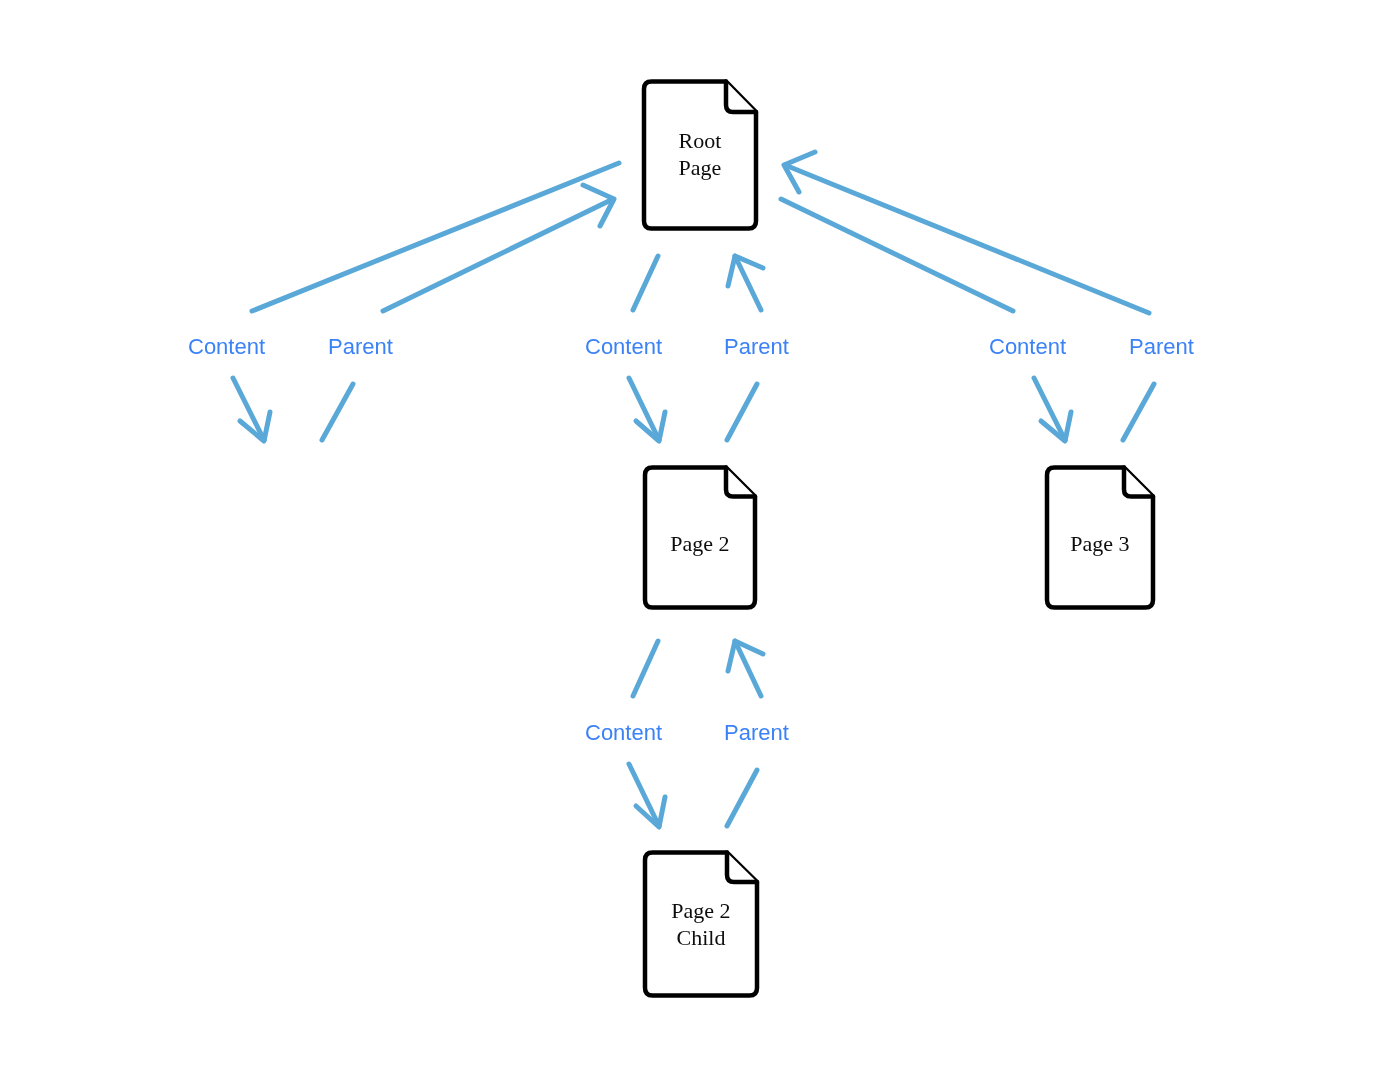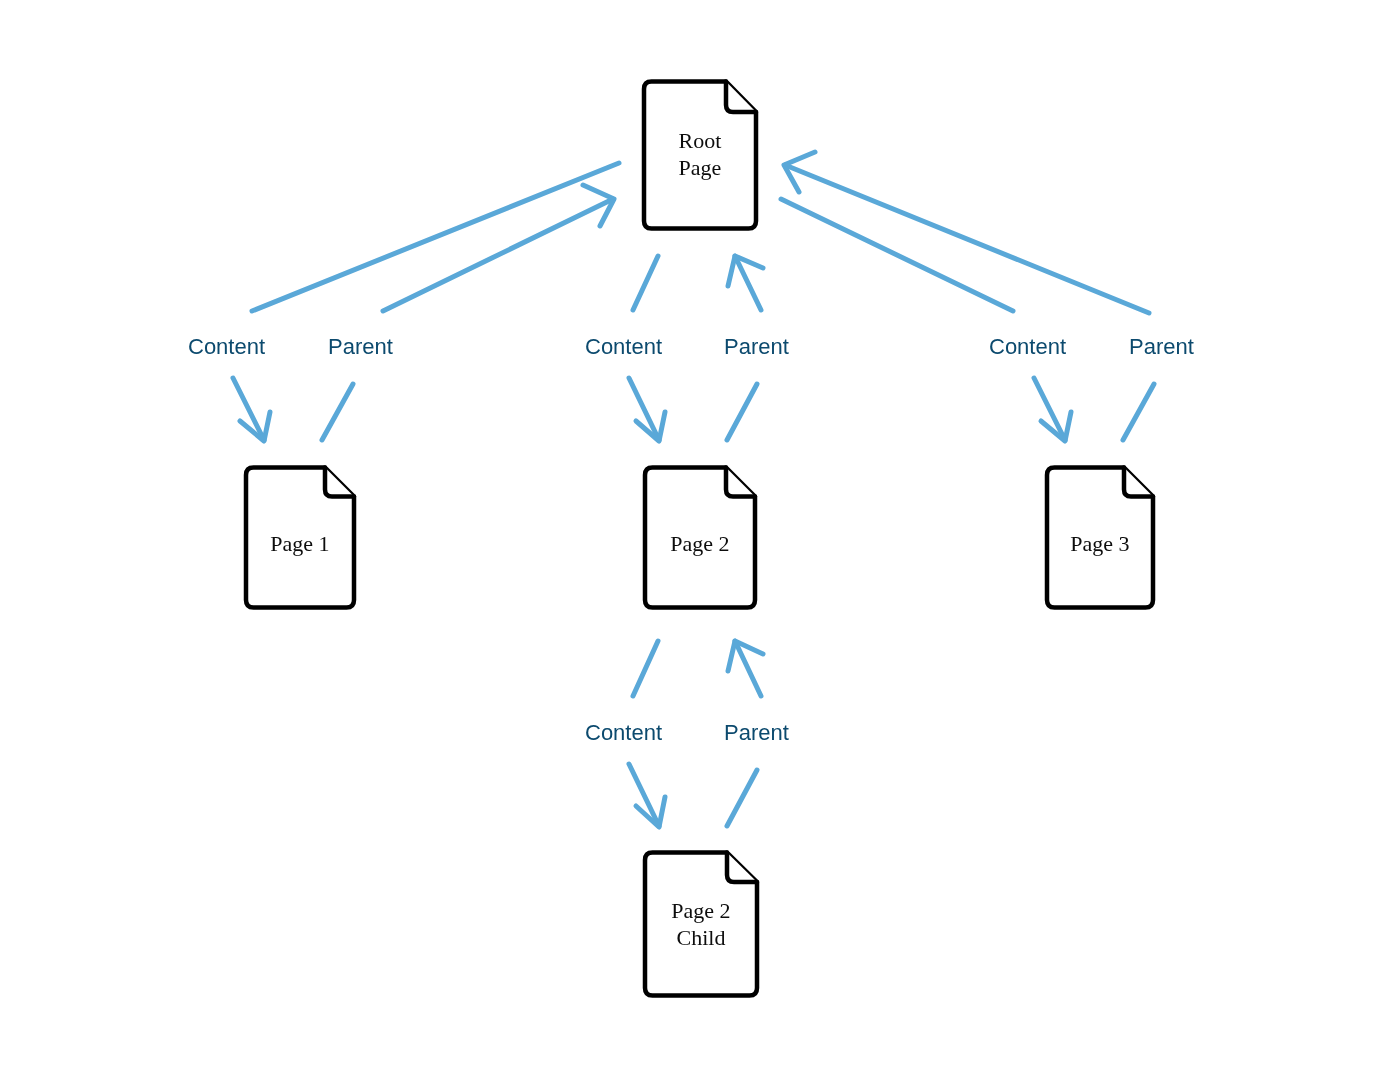--- a/index.html
+++ b/index.html
@@ -49,21 +49,21 @@
     text-align: center;
     color: #0d0d0d;
     font-size: 22px;
     line-height: 27px;
     font-family: Liberation Serif, serif;
     white-space: pre-line;
     pointer-events: none;
   }
   .edge-label {
     position: absolute;
-    color: #0c4a6e;
+    color: #3b82f6;
     font-size: 22px;
     line-height: 26px;
     font-family: "Liberation Sans", sans-serif;
     white-space: nowrap;
   }
 </style>
 </head>
 <body>
 
 <div id="canvas">
@@ -121,27 +121,20 @@
 
   <div class="node" style="left:640px; top:79px; width:120px; height:152px;">
     <svg width="120" height="152" viewBox="0 0 120 152">
       <path class="doc-shape" d="M 4 10 Q 4 2.5 11.5 2.5 L 86 2.5 L 116 33 L 116 142 Q 116 149.5 108.5 149.5 L 11.5 149.5 Q 4 149.5 4 142 Z"></path>
       <path class="doc-shape" fill="none" d="M 86 2.5 L 86 26 Q 86 33 93 33 L 116 33"></path>
     </svg>
     <div class="node-label" style="top:48px;">Root
 Page</div>
   </div>
 
-  <div class="node" style="left:242px; top:465px; width:116px; height:145px;">
-    <svg width="116" height="145" viewBox="0 0 116 145">
-      <path class="doc-shape" d="M 4 10 Q 4 2.5 11.5 2.5 L 83 2.5 L 112 31.5 L 112 135 Q 112 142.5 104.5 142.5 L 11.5 142.5 Q 4 142.5 4 135 Z"></path>
-      <path class="doc-shape" fill="none" d="M 83 2.5 L 83 24.5 Q 83 31.5 90 31.5 L 112 31.5"></path>
-    </svg>
-    <div class="node-label" style="top:65px;">Page 1</div>
-  </div>
 
   <div class="node" style="left:641px; top:465px; width:118px; height:145px;">
     <svg width="118" height="145" viewBox="0 0 118 145">
       <path class="doc-shape" d="M 4 10 Q 4 2.5 11.5 2.5 L 85 2.5 L 114 31.5 L 114 135 Q 114 142.5 106.5 142.5 L 11.5 142.5 Q 4 142.5 4 135 Z"></path>
       <path class="doc-shape" fill="none" d="M 85 2.5 L 85 24.5 Q 85 31.5 92 31.5 L 114 31.5"></path>
     </svg>
     <div class="node-label" style="top:65px;">Page 2</div>
   </div>
 
   <div class="node" style="left:1043px; top:465px; width:114px; height:145px;">

